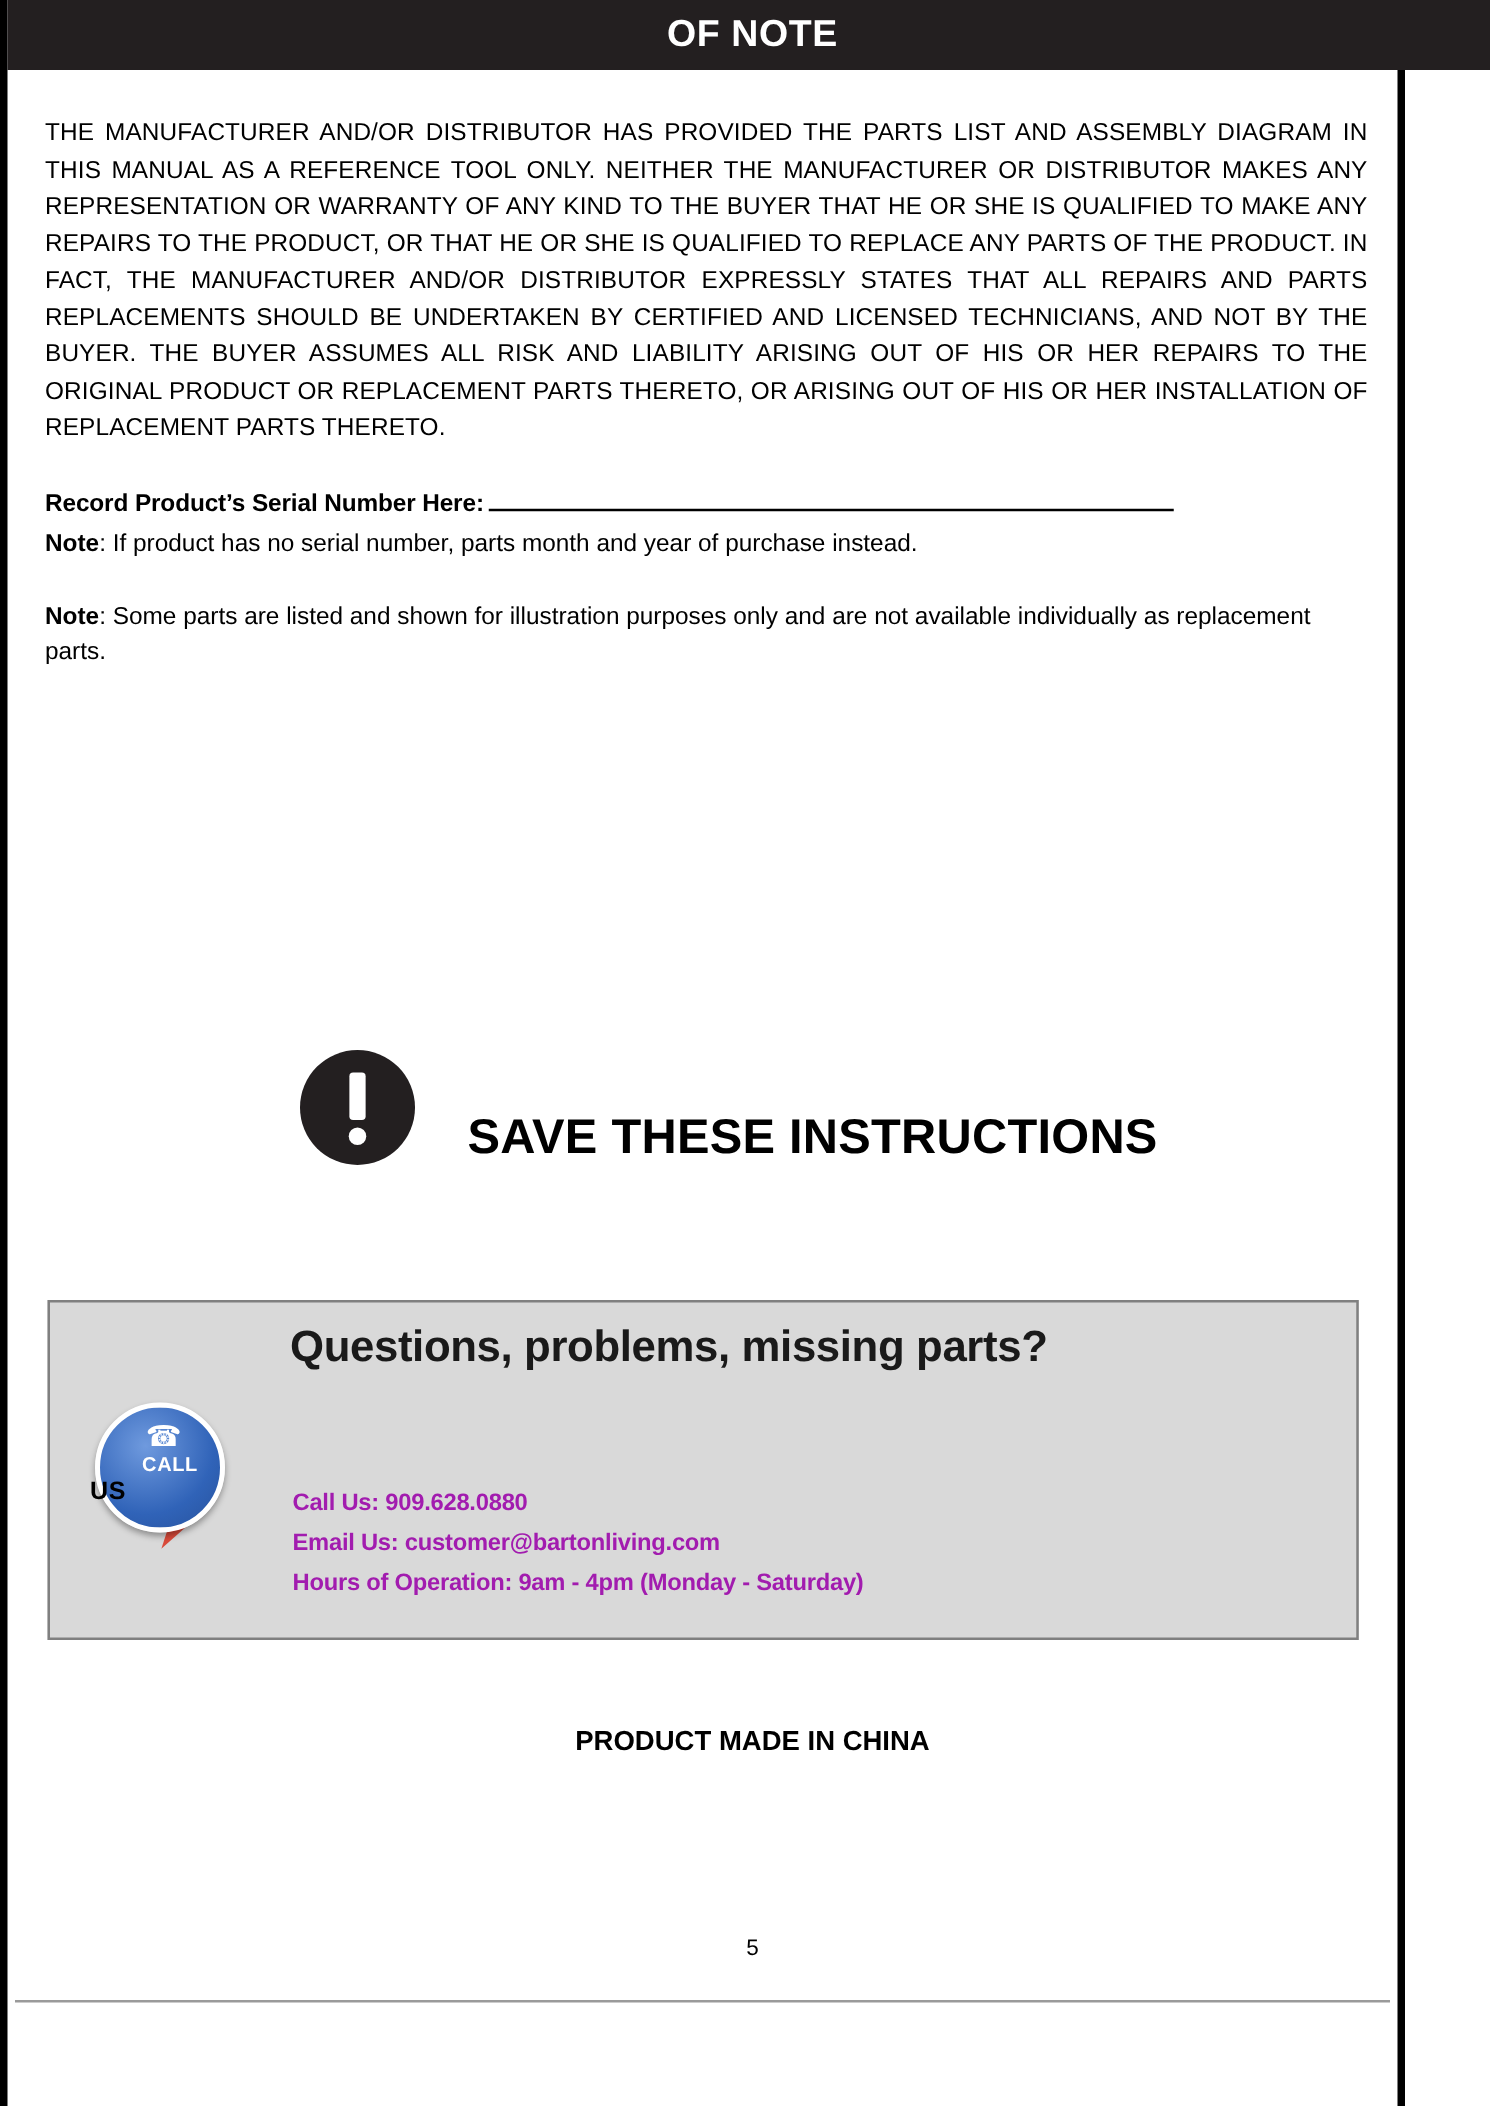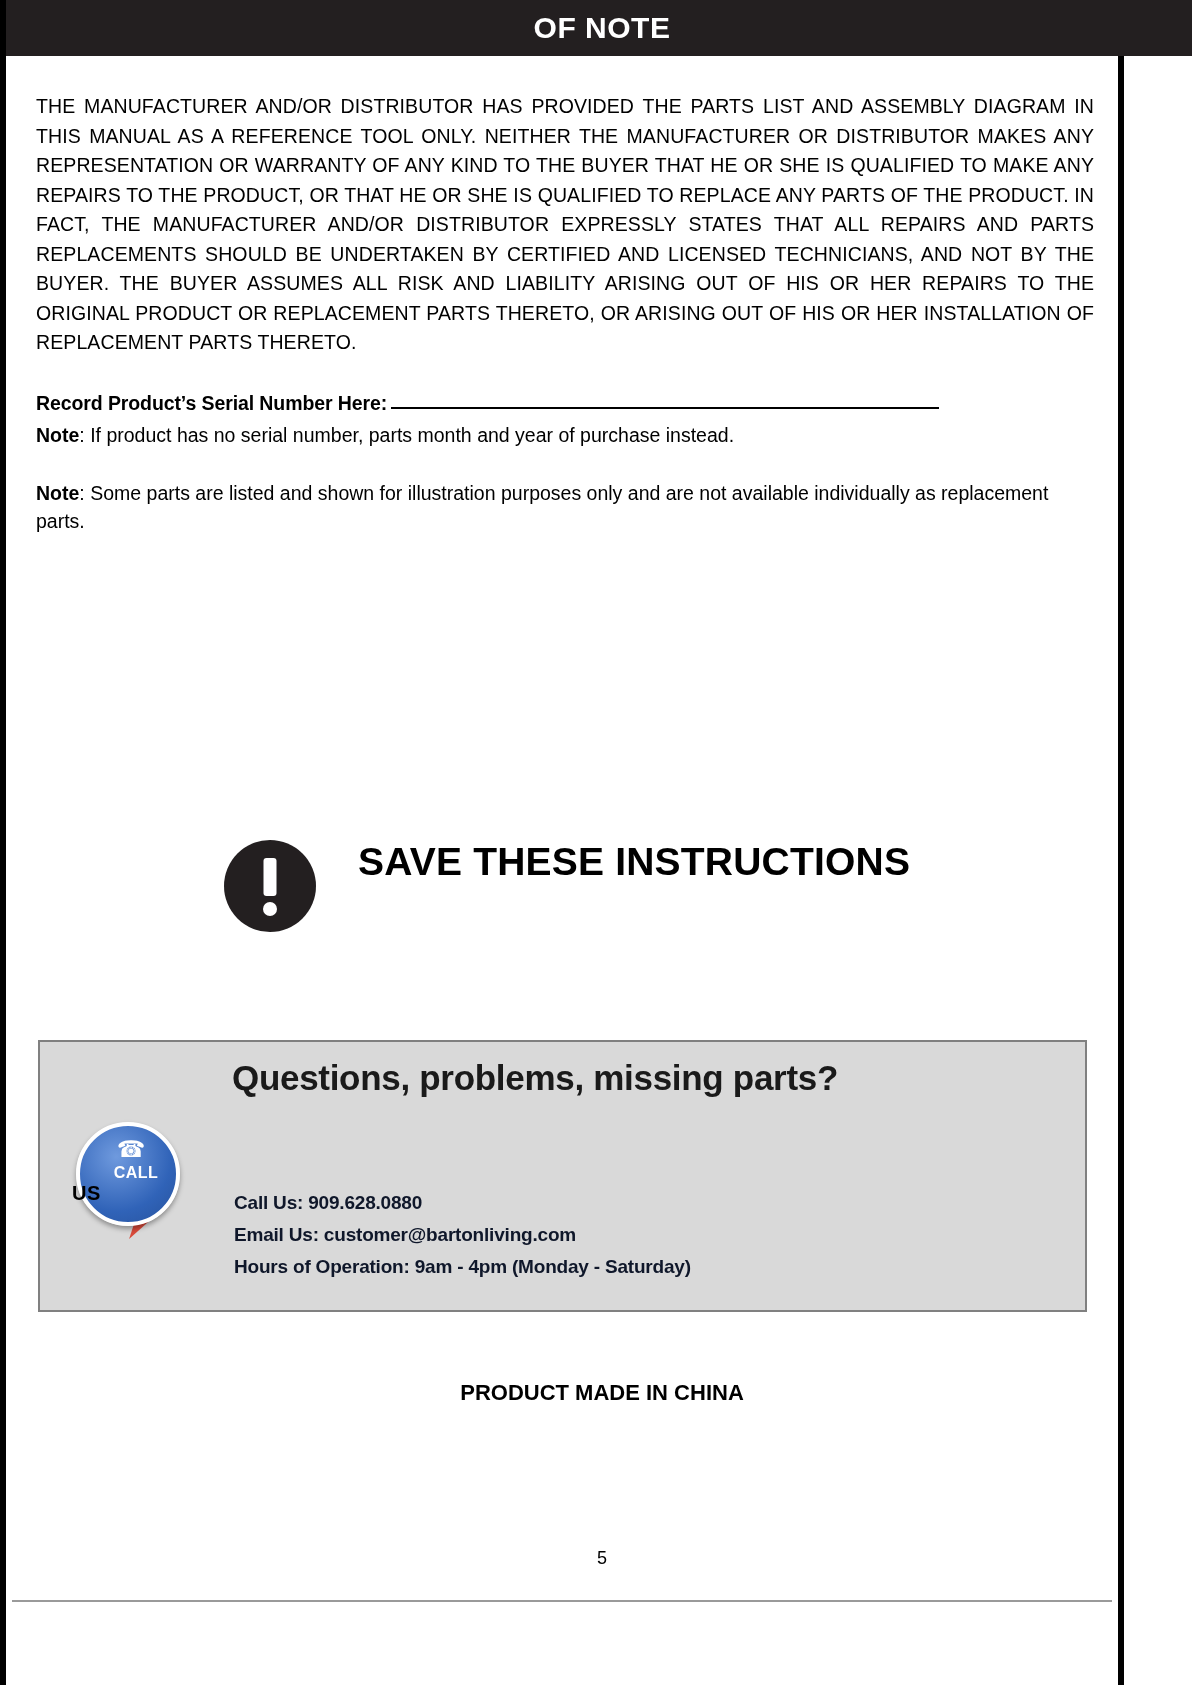--- a/index.html
+++ b/index.html
@@ -97,24 +97,24 @@
   }
   .note-line.spaced {
     margin-top: 30px;
   }
   .note-bold {
     font-weight: bold;
   }
   
   .save-block {
     position: absolute;
-    left: 218px;
+    left: 234px;
     top: 840px;
     display: flex;
-    align-items: flex-start;
+    align-items: flex-end;
   }
   .excl-icon {
     width: 92px;
     height: 92px;
     border-radius: 50%;
     background: #231f20;
     position: relative;
     flex: 0 0 auto;
   }
   .excl-icon .bar {
@@ -176,21 +176,21 @@
     font-weight: bold;
     color: #1a1a1a;
     letter-spacing: -0.2px;
   }
   .support-lines {
     position: absolute;
     left: 194px;
     top: 145px;
     font-size: 19px;
     font-weight: bold;
-    color: #0f172a;
+    color: #a21caf;
     line-height: 32px;
     letter-spacing: -0.2px;
   }
   
   .call-badge {
     position: absolute;
     left: 32px;
     top: 78px;
     width: 118px;
     height: 122px;

